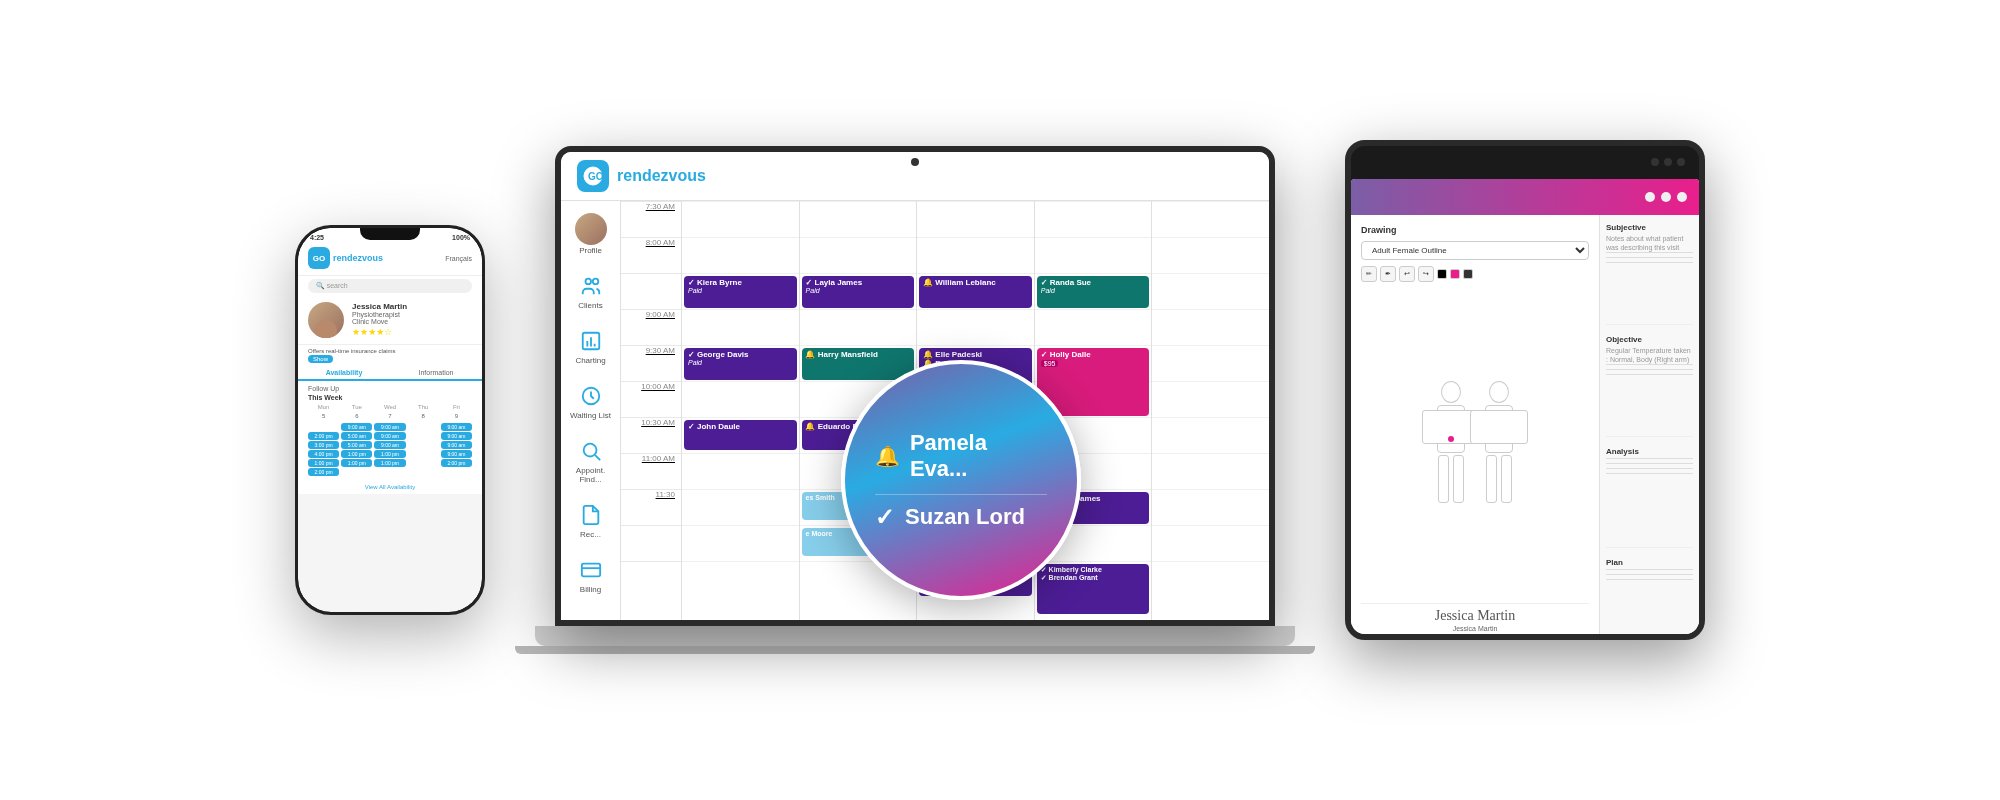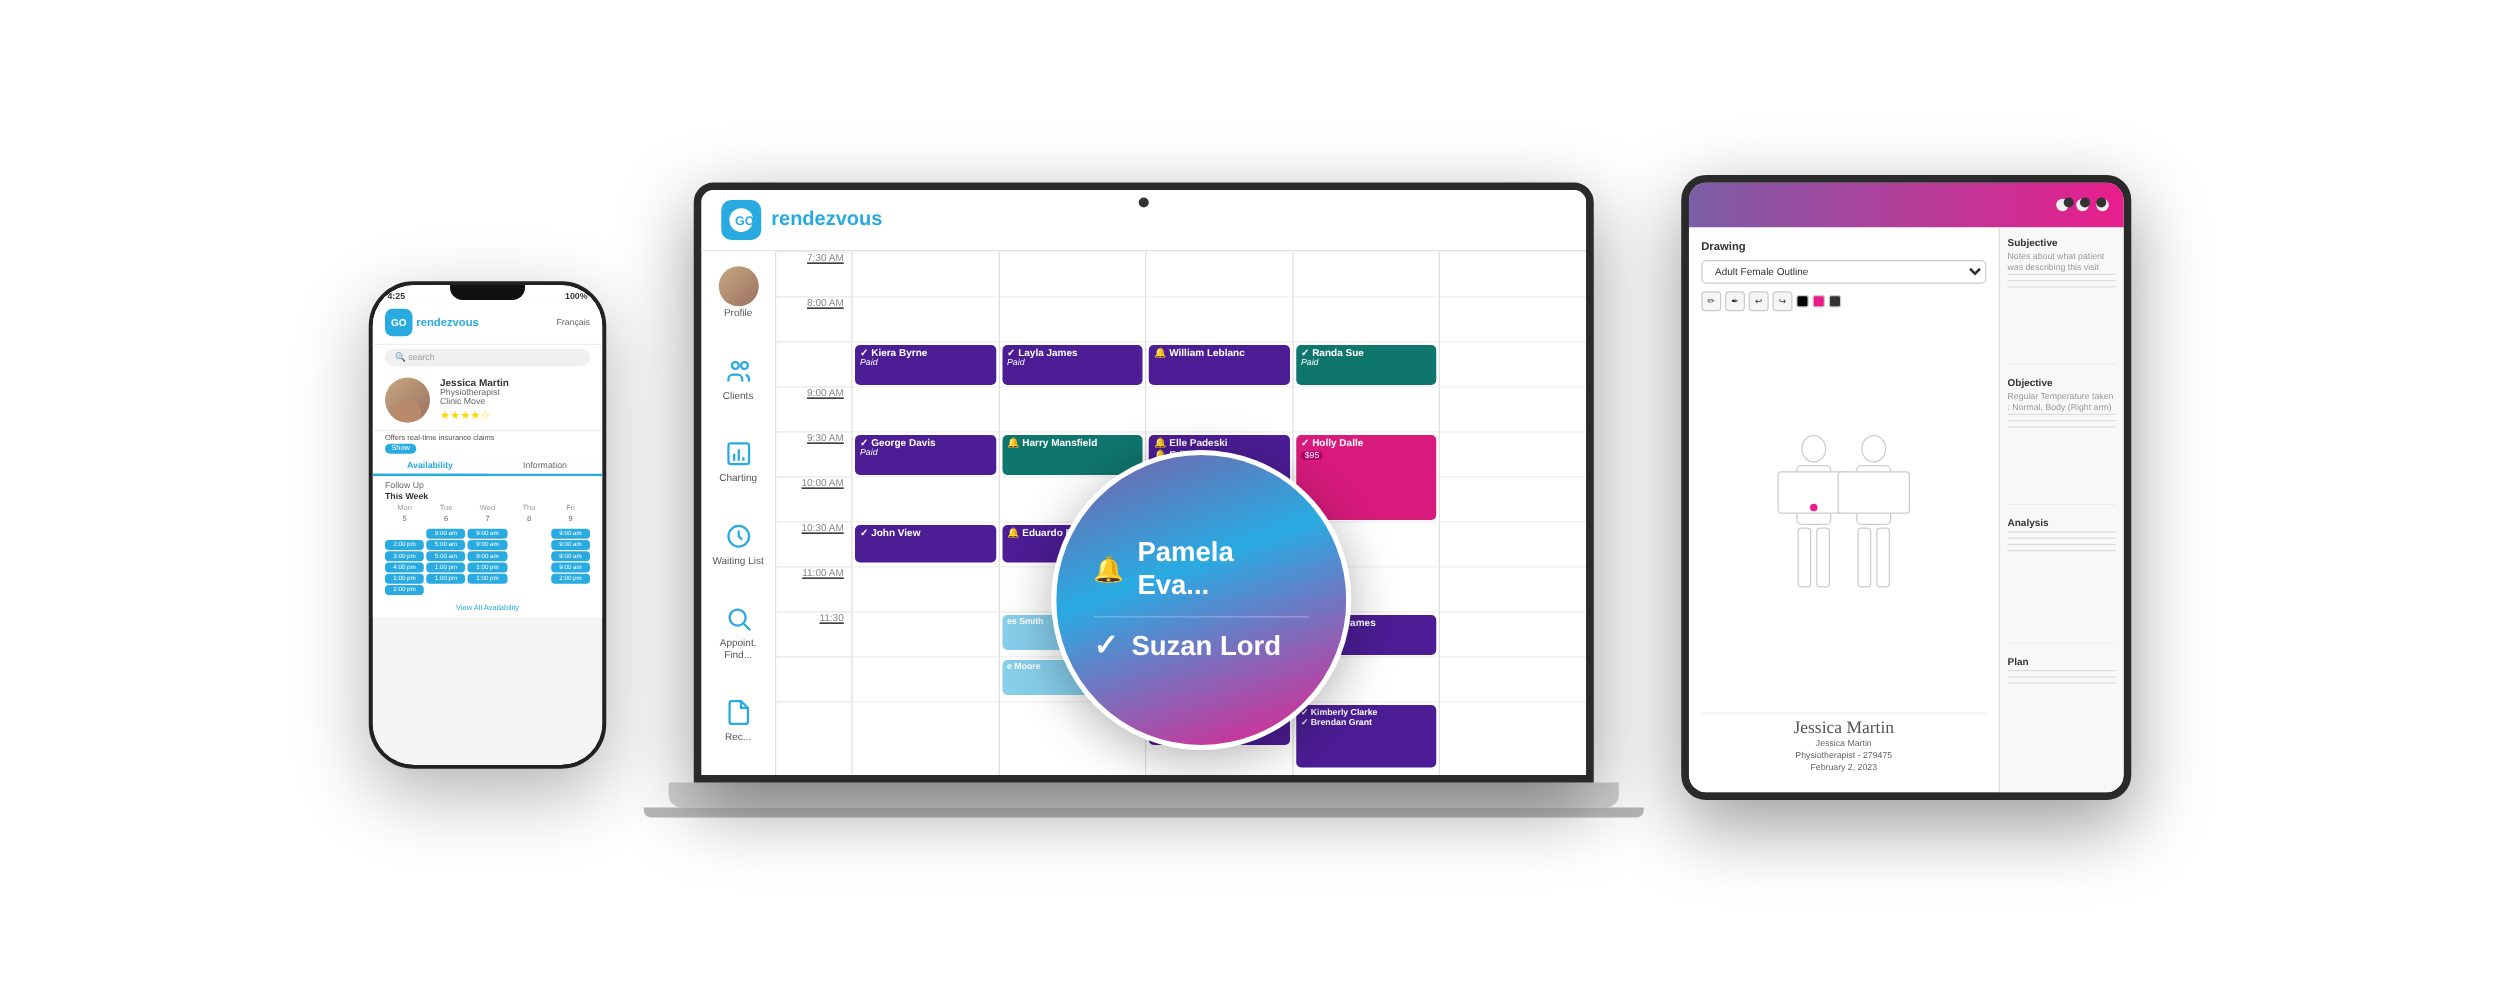--- a/index.html
+++ b/index.html
@@ -347,21 +347,21 @@
       overflow: hidden;
     }
     .sidebar-nav {
       width: 60px;
       background: #fff;
       border-right: 1px solid #e0e0e0;
       display: flex;
       flex-direction: column;
       align-items: center;
       padding: 8px 0;
-      gap: 20px;
+      gap: 9px;
       flex-shrink: 0;
     }
     .nav-item {
       width: 50px;
       display: flex;
       flex-direction: column;
       align-items: center;
       padding: 4px 2px;
       cursor: pointer;
       border-radius: 6px;
@@ -526,24 +526,25 @@
     .tablet-cam-dot {
       width: 8px;
       height: 8px;
       background: #333;
       border-radius: 50%;
     }
     .tablet-screen {
       width: 100%;
       height: 100%;
       background: #f8f8f8;
-      border-radius: 14px;
+      border-radius: 4px;
       overflow: hidden;
       display: flex;
       flex-direction: column;
+      margin-top: 33px;
     }
     .tablet-titlebar {
       background: linear-gradient(90deg, #7b5ea7, #e91e8c);
       height: 36px;
       display: flex;
       align-items: center;
       justify-content: flex-end;
       padding: 0 12px;
       gap: 6px;
       flex-shrink: 0;
@@ -933,21 +934,21 @@
                   <div class="cell"></div>
                   <div class="cell" style="position:relative;">
                     <div class="appt cyan" style="top:2px;height:32px;">
                       <div class="appt-name">✓ George Davis</div>
                       <div class="appt-status">Paid</div>
                     </div>
                   </div>
                   <div class="cell"></div>
                   <div class="cell" style="position:relative;">
                     <div class="appt cyan" style="top:2px;height:30px;">
-                      <div class="appt-name">✓ John View</div>
+                      <div class="appt-name">✓ John Daule</div>
                     </div>
                   </div>
                   <div class="cell"></div>
                   <div class="cell"></div>
                   <div class="cell"></div>
                   <div class="cell"></div>
 
                 </div>
 
                 <div class="day-col">

